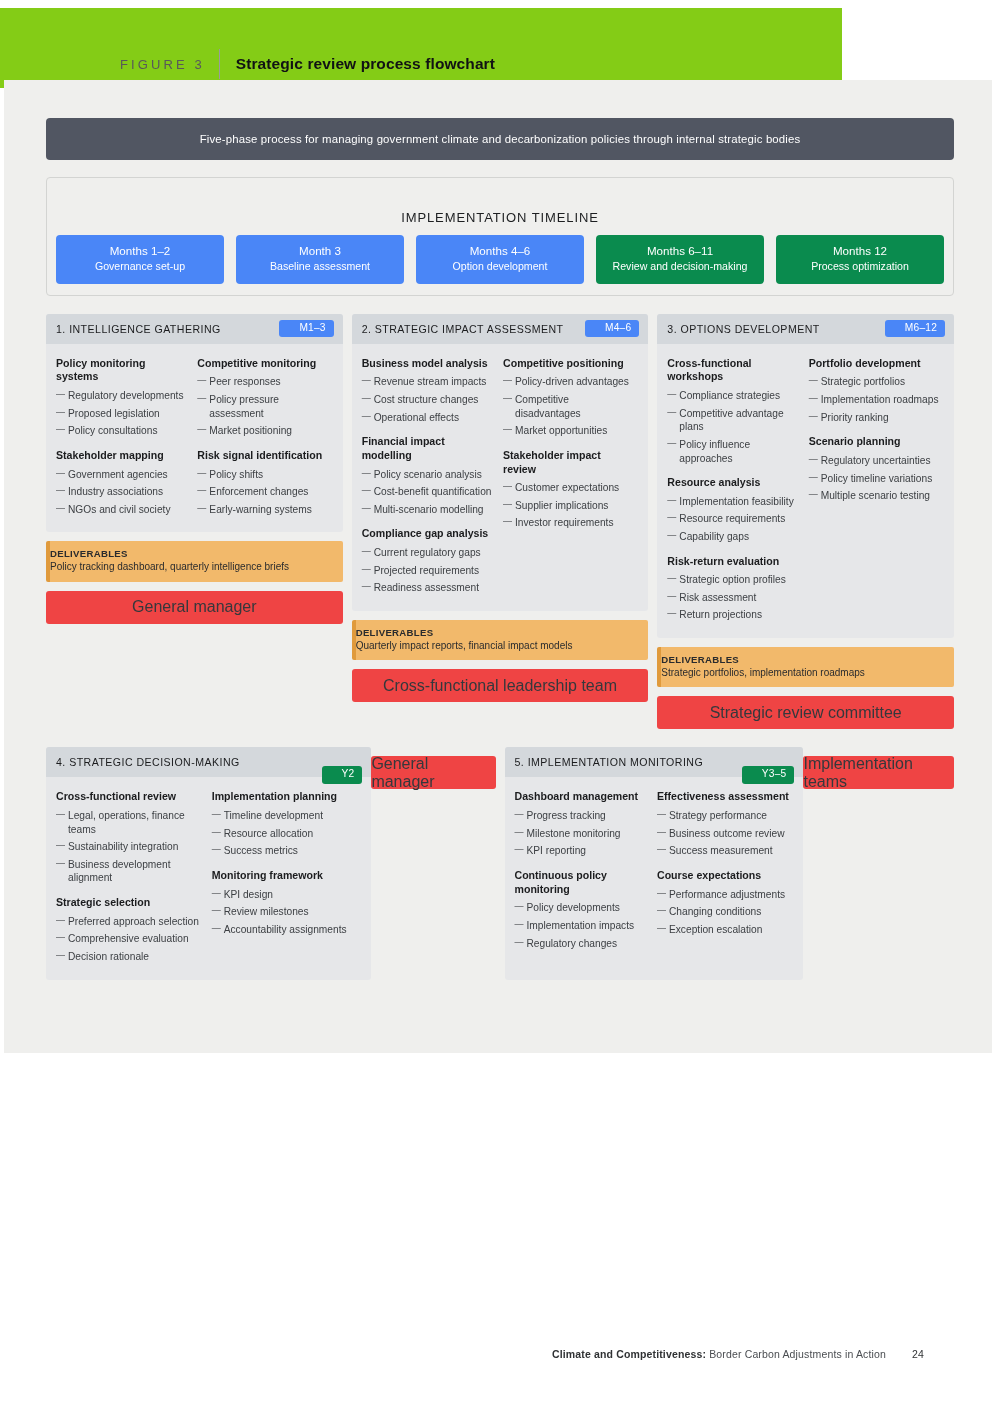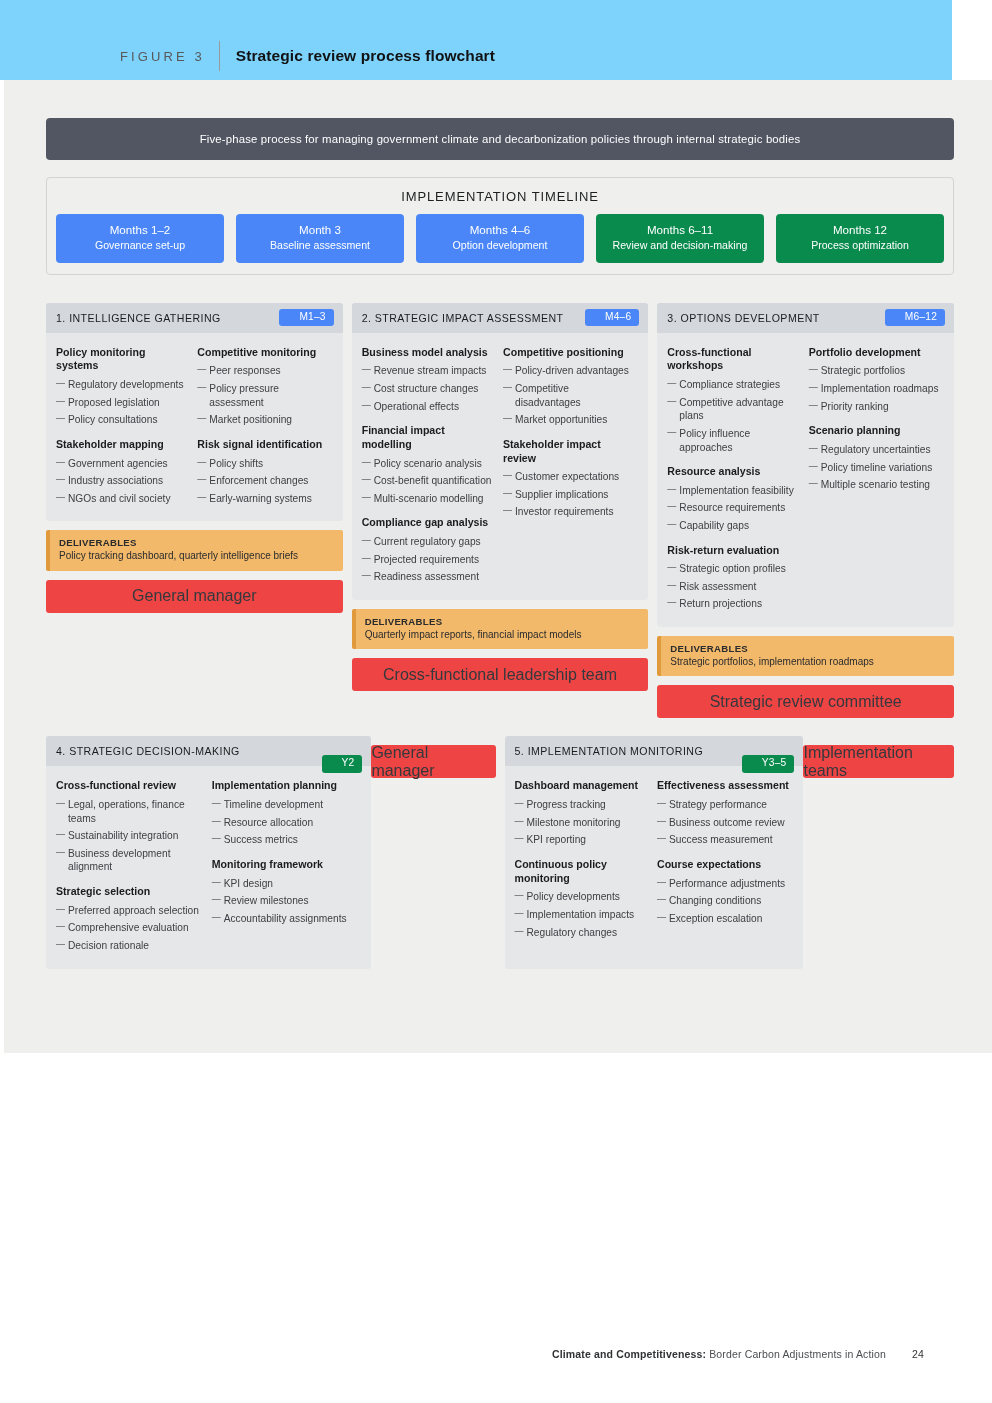--- a/index.html
+++ b/index.html
@@ -6,22 +6,22 @@
   html, body {
     width: 992px; height: 1403px;
     background: #ffffff;
     font-family: "Liberation Sans", sans-serif;
     -webkit-font-smoothing: antialiased;
   }
   .page { position: relative; width: 992px; height: 1403px; background:#fff; }
 
   
   .fig-head {
-    position: absolute; left: 0; top: 0; width: 952px; height: 80px;
-    background: #7dd3fc;
+    position: absolute; left: 0; top: 8px; width: 842px; height: 80px;
+    background: #84cc16;
   }
   .fig-head-inner {
     position: absolute; left: 120px; top: 41px;
     display: flex; align-items: center;
   }
   .fig-label {
     font-size: 13px; letter-spacing: 3.1px; color: #58585a;
     font-weight: 400; text-transform: uppercase; line-height: 1;
   }
   .fig-rule {
@@ -48,35 +48,35 @@
     color: #ffffff; font-size: 11.4px; letter-spacing: 0.15px;
   }
 
   
   .timeline {
     margin-top: 17px; border: 1px solid #d3d4d2; border-radius: 4px;
     background: #efefed; padding: 11px 9px 11px 9px;
   }
   .timeline-title {
     text-align: center; font-size: 13px; color: #1d1f21; font-weight: 400;
-    letter-spacing: 0.9px; margin-bottom: 10px;
+    letter-spacing: 0.9px; margin-bottom: 10px; margin-top: 21px;
   }
   .timeline-row { display: flex; gap: 12px; }
   .tl-box {
     flex: 1; border-radius: 4px; padding: 9px 4px 10px 4px;
     text-align: center; color: #ffffff; line-height: 1.25;
   }
   .tl-box.blue { background: #4a86f7; }
   .tl-box.green { background: #0a8b4e; }
   .tl-period { font-size: 11.6px; display: block; }
   .tl-desc { font-size: 10.6px; display: block; margin-top: 2px; }
 
   
   .row3 { display: flex; gap: 9px; margin-top: 18px; align-items: stretch; }
-  .col3 { flex: 1; display: flex; flex-direction: column; margin-top: 10px; }
+  .col3 { flex: 1; display: flex; flex-direction: column; }
   .row2 { display: flex; gap: 9px; margin-top: 18px; align-items: stretch; }
   .col2 { flex: 1; display: flex; }
 
   .phase-card {
     background: #e6e7e9; border-radius: 3px; display: flex; flex-direction: column;
   }
   .phase-head {
     background: #d4d8dc; height: 30px; display: flex; align-items: center;
     padding: 0 9px 0 10px; justify-content: space-between;
     border-radius: 3px 3px 0 0;
@@ -105,21 +105,21 @@
     padding-left: 12px; position: relative; margin-bottom: 4px;
   }
   .item:before {
     content: "\2014"; position: absolute; left: 0; top: 0;
     color: #4a4d51; font-size: 9px;
   }
 
   
   .deliv {
     background: #f2b96b; border-left: 4px solid #e09a3c;
-    border-radius: 2px; padding: 7px 10px 8px 9px; margin-top: 9px;
+    border-radius: 2px; padding: 7px 10px 8px 0; margin-top: 9px;
   }
   .deliv-label {
     font-size: 9.6px; font-weight: 700; color: #2a2b2d;
     letter-spacing: 0.3px; margin-bottom: 2px;
   }
   .deliv-text { font-size: 10px; color: #2a2b2d; line-height: 1.25; }
 
   
   .owner {
     background: #ef4444; border-radius: 3px; margin-top: 9px;

